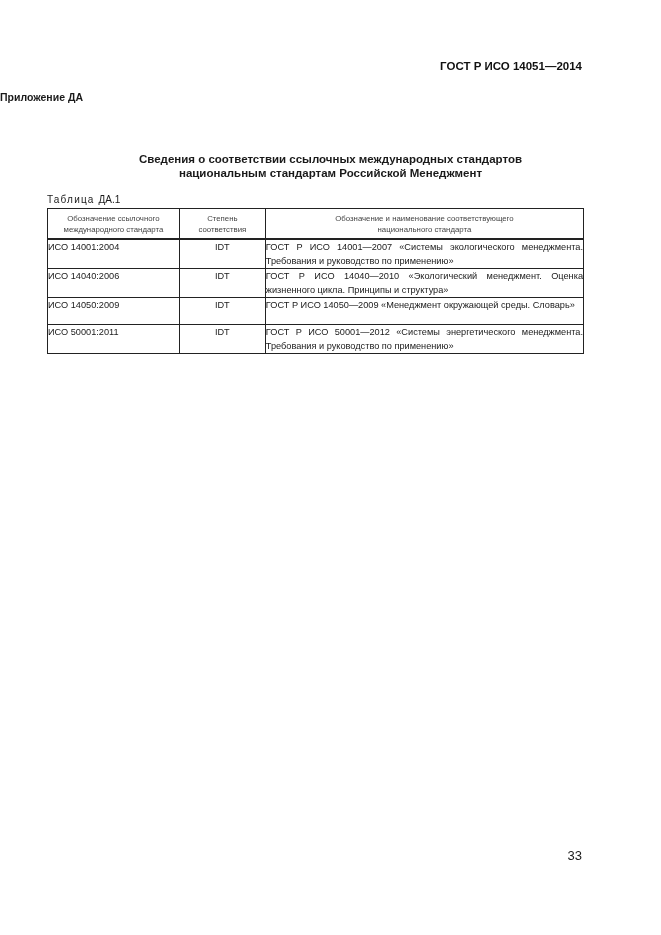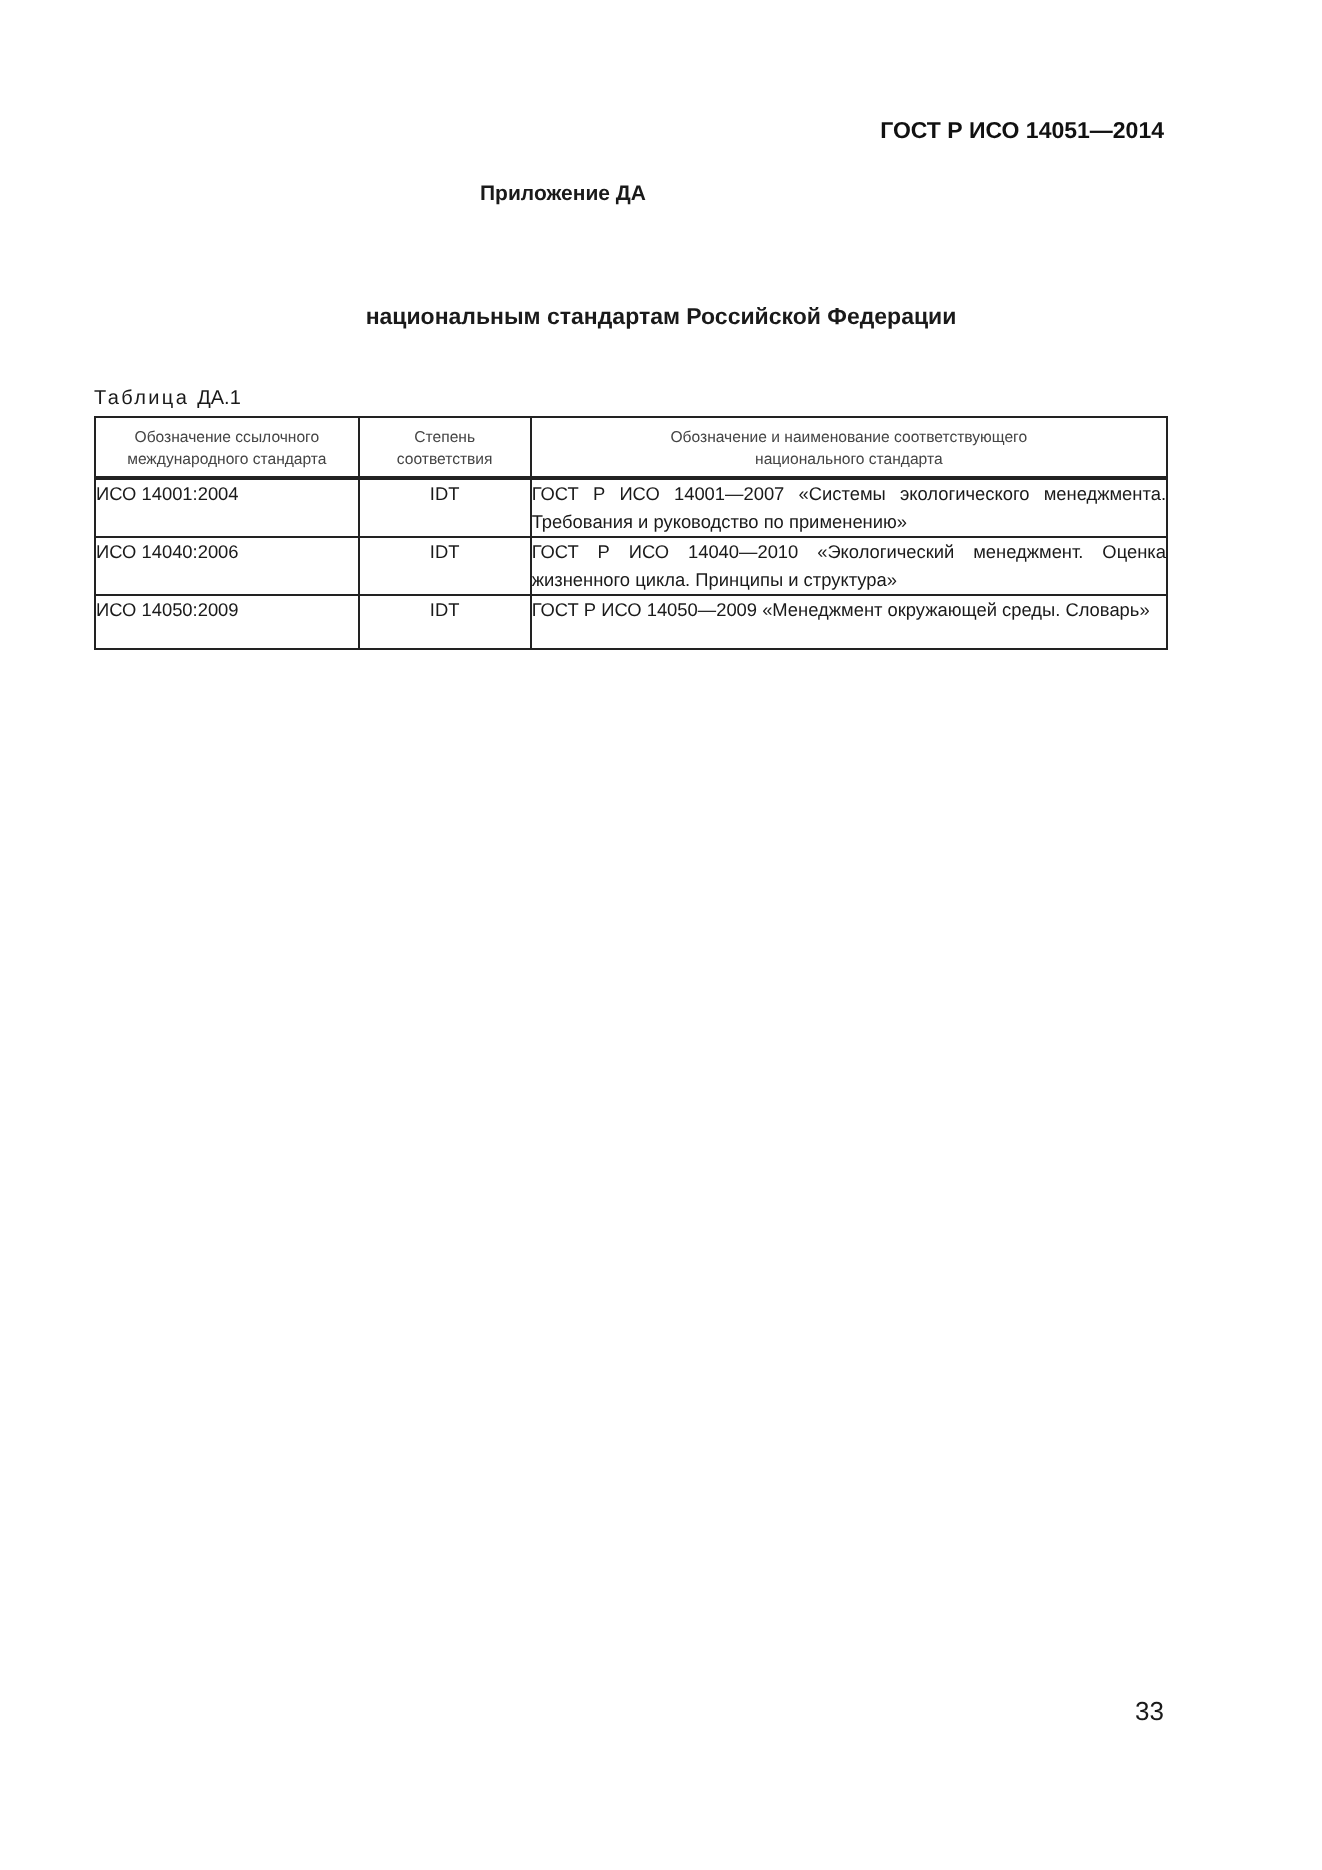--- a/index.html
+++ b/index.html
@@ -5,21 +5,21 @@
     html, body { margin: 0; padding: 0; }
     body {
       width: 661px; height: 935px; background: #ffffff; position: relative;
       font-family: "Liberation Sans", sans-serif; color: #1a1a1a; overflow: hidden;
     }
     .doc-code {
       position: absolute; left: 380px; top: 60px; width: 202px; text-align: right;
       font-weight: bold; font-size: 11.5px; color: #111;
     }
     .annex {
-      position: absolute; left: 0; width: 563px; top: 91px; text-align: center;
+      position: absolute; left: 0; width: 563px; top: 91px; 
       font-weight: bold; font-size: 10.5px; line-height: 13px;
     }
     .title {
       position: absolute; left: 0; width: 661px; top: 152px; text-align: center;
       font-weight: bold; font-size: 11.5px; line-height: 14px;
     }
     .table-label {
       position: absolute; left: 47px; top: 194px; font-size: 10px; letter-spacing: 1.2px;
     }
     .table-label .num { letter-spacing: 0; }
@@ -53,21 +53,22 @@
 </head>
 <body>
 
 <div class="doc-code">ГОСТ Р ИСО 14051—2014</div>
 
 <div class="annex">
   <div>Приложение ДА</div>
 </div>
 
 <div class="title">
-  <div>национальным стандартам Российской Федерации</div>
+  <div>Сведения о соответствии ссылочных международных стандартов</div>
+  <div>национальным стандартам Российской Менеджмент</div>
 </div>
 
 <div class="table-label">
   <span>Таблица</span>
   <span class="num">ДА.1</span>
 </div>
 
 <table class="main">
   <thead>
     <tr>
@@ -94,16 +95,21 @@
     <tr>
       <td class="std">ИСО 14040:2006</td>
       <td class="deg">IDT</td>
       <td class="nat">ГОСТ Р ИСО 14040—2010 «Экологический менеджмент. Оценка жизненного цикла. Принципы и структура»</td>
     </tr>
     <tr>
       <td class="std">ИСО 14050:2009</td>
       <td class="deg">IDT</td>
       <td class="nat">ГОСТ Р ИСО 14050—2009 «Менеджмент окружающей среды. Словарь»</td>
     </tr>
+    <tr>
+      <td class="std">ИСО 50001:2011</td>
+      <td class="deg">IDT</td>
+      <td class="nat">ГОСТ Р ИСО 50001—2012 «Системы энергетического менеджмента. Требования и руководство по применению»</td>
+    </tr>
   </tbody>
 </table>
 
 <div class="page-num">33</div>
 
 </body></html>

